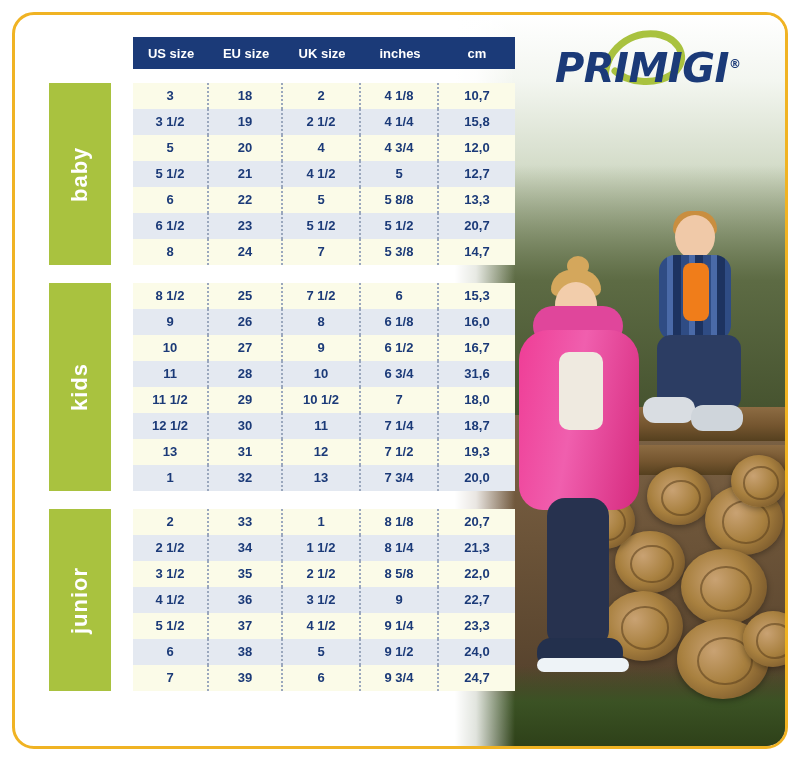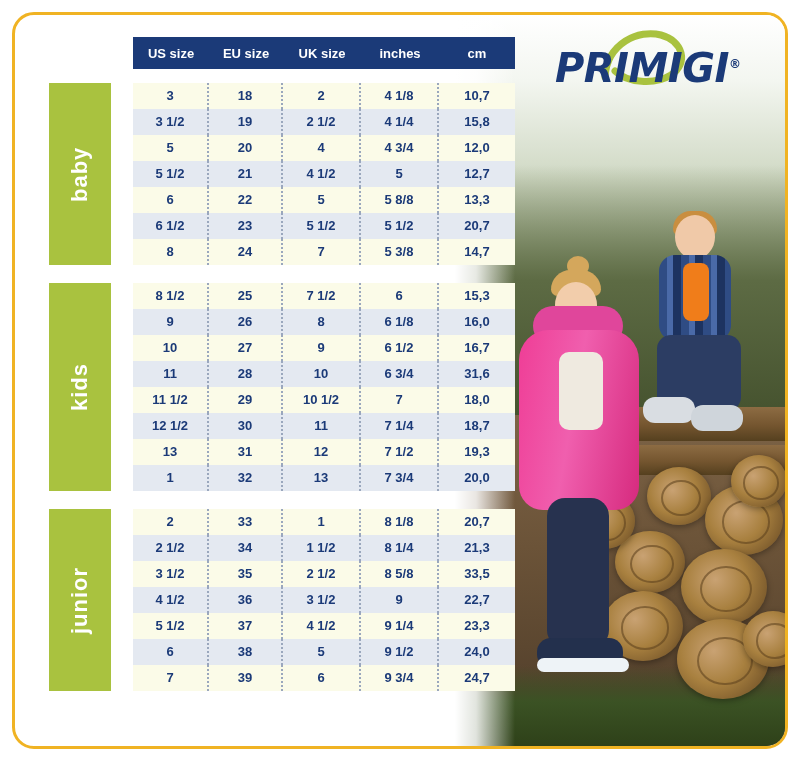--- a/index.html
+++ b/index.html
@@ -398,21 +398,21 @@
             <div class="cell c2">34</div>
             <div class="cell c3">1 1/2</div>
             <div class="cell c4">8 1/4</div>
             <div class="cell c5">21,3</div>
           </div>
           <div class="row odd">
             <div class="cell c1">3 1/2</div>
             <div class="cell c2">35</div>
             <div class="cell c3">2 1/2</div>
             <div class="cell c4">8 5/8</div>
-            <div class="cell c5">33,5</div>
+            <div class="cell c5">22,0</div>
           </div>
           <div class="row even">
             <div class="cell c1">4 1/2</div>
             <div class="cell c2">36</div>
             <div class="cell c3">3 1/2</div>
             <div class="cell c4">9</div>
             <div class="cell c5">22,7</div>
           </div>
           <div class="row odd">
             <div class="cell c1">5 1/2</div>

